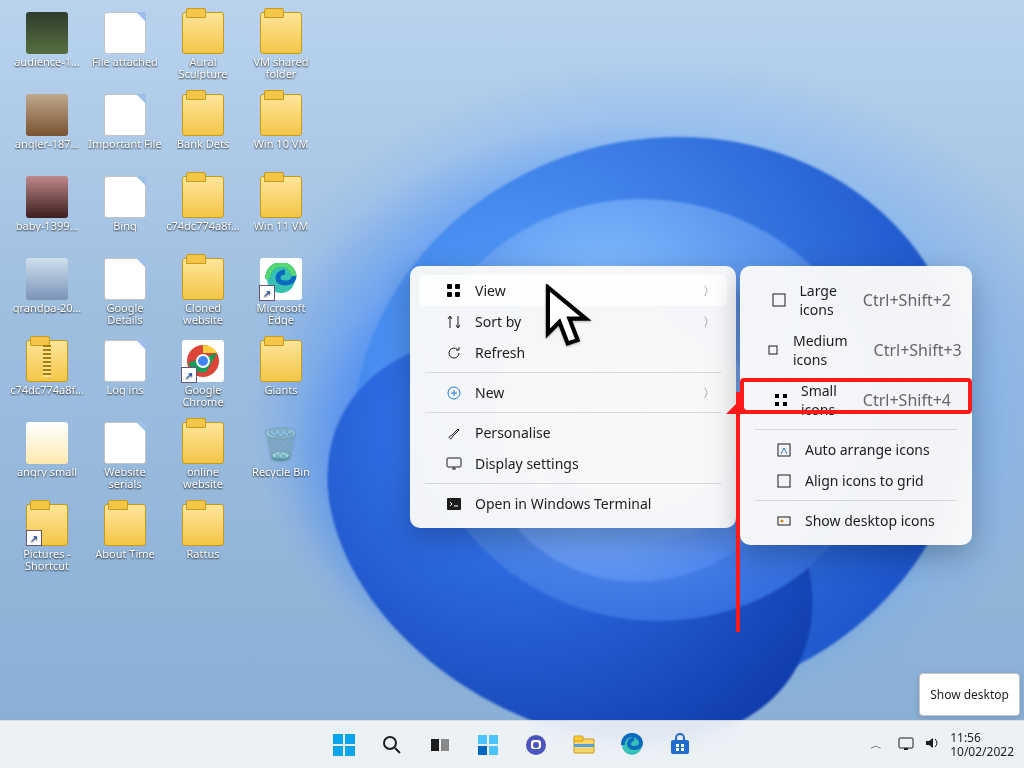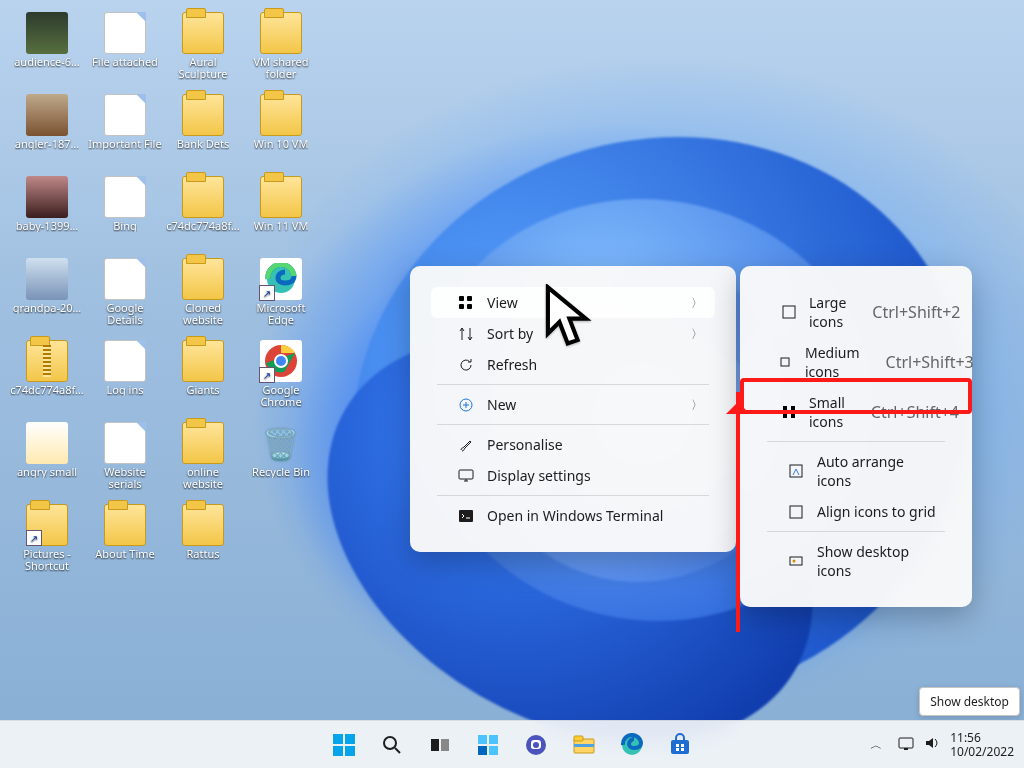--- a/index.html
+++ b/index.html
@@ -50,21 +50,21 @@
   .edge svg{width:32px;height:32px;}
   .chrome{background:#fff;}
   .chrome svg{width:34px;height:34px;}
   .recycle{background:transparent;}
   .recycle span{font-size:30px;color:#dbe9f4;text-shadow:0 0 2px #5b7fa3;}
   .shortcut::after{content:"↗";position:absolute;left:-1px;bottom:-1px;width:14px;height:14px;
                    font-size:10px;line-height:14px;background:#fff;color:#0a3ea8;border:1px solid #657;}
 
   
   .ctx { position:absolute; background:rgba(249,249,249,.97); backdrop-filter:blur(8px);
-         border-radius:10px; box-shadow:0 10px 30px rgba(0,0,0,.25); padding:21px;
+         border-radius:10px; box-shadow:0 10px 30px rgba(0,0,0,.25); padding:9px;
          font-size:14px; color:#1c1c1c; }
   .ctx .row{display:flex;align-items:center;gap:12px;padding:6px 12px 6px 8px;
             border-radius:6px;cursor:pointer;min-height:28px;}
   .ctx .row.hov{background:rgba(255,255,255,.85);}
   .ctx .ic{width:18px;height:18px;display:flex;align-items:center;justify-content:center;
            color:#1c1c1c;font-size:14px;}
   .ctx .txt{flex:1;}
   .ctx .sc{font-size:16px;color:#666;margin-left:14px;}
   .ctx .chev{font-size:12px;color:#555;}
   .ctx .sep{height:1px;background:rgba(0,0,0,.12);margin:4px 6px;}
@@ -87,38 +87,38 @@
            background:rgba(247,248,250,.90);backdrop-filter:blur(10px);
            border-top:1px solid rgba(0,0,0,.08);display:flex;align-items:center;}
   .tbcenter{position:absolute;left:50%;transform:translateX(-50%);
             display:flex;align-items:center;gap:6px;}
   .tbbtn{width:42px;height:42px;border-radius:6px;display:flex;align-items:center;
          justify-content:center;cursor:pointer;}
   .tray{position:absolute;right:10px;display:flex;align-items:center;gap:10px;color:#1d1d1d;
         font-size:12px;}
   .tray .clk{display:flex;flex-direction:column;align-items:flex-start;line-height:1.15;}
   .showdesk{position:absolute;right:4px;bottom:52px;background:#fff;color:#1d1d1d;
-            border:1px solid #c5c5c5;border-radius:4px;padding:5px 10px;font-size:12px;
+            border:1px solid #c5c5c5;border-radius:4px;padding:12px 10px;font-size:12px;
             box-shadow:0 2px 6px rgba(0,0,0,.15);}
 </style>
 </head>
 <body>
 
 <div class="desktop">
   <div class="petal pA"></div>
   <div class="petal pD"></div>
   <div class="petal pB"></div>
   <div class="petal pC"></div>
   <div class="petal pE"></div>
 </div>
 
 <div class="icons" id="iconGrid">
     <div class="di">
       <div class="thumb img"></div>
-      <div class="lbl">audience-6…</div>
+      <div class="lbl">audience-1…</div>
     </div>
     <div class="di">
       <div class="thumb doc"></div>
       <div class="lbl">File attached</div>
     </div>
     <div class="di">
       <div class="thumb folder"></div>
       <div class="lbl">Aural Sculpture</div>
     </div>
     <div class="di">
@@ -179,36 +179,36 @@
       </div>
       <div class="lbl">Microsoft Edge</div>
     </div>
     <div class="di zip">
       <div class="thumb folder"></div>
       <div class="lbl">c74dc774a8f…</div>
     </div>
     <div class="di">
       <div class="thumb doc"></div>
       <div class="lbl">Log ins</div>
-    </div>
-    <div class="di">
-      <div class="thumb folder"></div>
-      <div class="lbl">Giants</div>
     </div>
     <div class="di">
       <div class="thumb chrome shortcut">
         <svg viewBox="0 0 34 34">
           <circle cx="17" cy="17" r="16" fill="#db4437"></circle>
           <path d="M17 1a16 16 0 0 1 14 8H17" fill="#ffcd40"></path>
           <path d="M31 9 20 28a16 16 0 0 1-18-9" fill="#0f9d58"></path>
           <circle cx="17" cy="17" r="7" fill="#fff"></circle>
           <circle cx="17" cy="17" r="5" fill="#4285f4"></circle>
         </svg>
       </div>
       <div class="lbl">Google Chrome</div>
+    </div>
+    <div class="di">
+      <div class="thumb folder"></div>
+      <div class="lbl">Giants</div>
     </div>
     <div class="di">
       <div class="thumb img5"></div>
       <div class="lbl">angry small</div>
     </div>
     <div class="di">
       <div class="thumb doc"></div>
       <div class="lbl">Website serials</div>
     </div>
     <div class="di">

